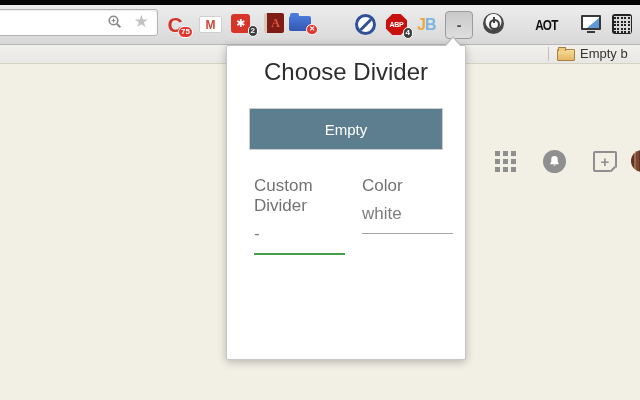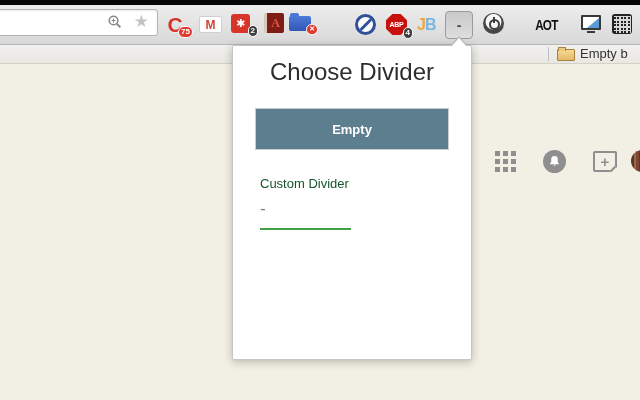--- a/index.html
+++ b/index.html
@@ -71,35 +71,35 @@
   .bell-circle{position:absolute;left:543px;top:87px;width:23px;height:23px;border-radius:50%;
     background:#8f8f8f;display:flex;align-items:center;justify-content:center;}
   .plus-box{position:absolute;left:593px;top:88px;width:20px;height:17px;border:2px solid #8f8f8f;
     border-radius:2px;display:flex;align-items:center;justify-content:center;
     font:bold 15px/1 "Liberation Sans",sans-serif;color:#8f8f8f;}
   .plus-box::after{content:"";position:absolute;right:-5px;bottom:-5px;width:7px;height:7px;
     background:var(--page-bg);border-left:2px solid #8f8f8f;transform:rotate(45deg);}
   .avatar{position:absolute;left:631px;top:87px;width:22px;height:22px;border-radius:50%;
     background:repeating-linear-gradient(90deg,#5a352a 0 3px,#9c6a47 3px 5px,#7c4632 5px 8px);}
   
-  .popup{position:absolute;left:232px;top:45px;width:238px;height:313px;background:#fff;
+  .popup{position:absolute;left:226px;top:45px;width:238px;height:313px;background:#fff;
     border:1px solid #c6c6c6;border-radius:2px;box-shadow:0 2px 8px rgba(0,0,0,.25);z-index:10;}
   .caret{position:absolute;left:217px;top:-10px;width:0;height:0;
     border-left:9px solid transparent;border-right:9px solid transparent;border-bottom:10px solid #bdbdbd;}
   .caret::after{content:"";position:absolute;left:-8px;top:1.5px;width:0;height:0;
     border-left:8px solid transparent;border-right:8px solid transparent;border-bottom:9px solid #fff;}
   .popup-title{margin-top:12px;text-align:center;font-size:24px;font-weight:300;color:#2e2e2e;}
   .btn-stack{width:194px;margin:22px auto 0;border:1px solid #ccc;box-sizing:border-box;}
-  .btn-empty{height:40px;background:var(--slate);color:#fff;font-size:13px;font-weight:bold;
+  .btn-empty{height:40px;background:var(--slate);color:#fff;font-size:15px;font-weight:normal;
     display:flex;align-items:center;justify-content:center;}
   .btn-line{height:42px;background:#fff;color:var(--line-text);font-size:13px;font-weight:bold;
     display:flex;align-items:center;justify-content:center;border-top:1px solid #ccc;}
   .fields{display:flex;margin:26px 0 0 27px;gap:17px;}
   .field{width:91px;}
-  .field-label{font-size:13px;color:#14532d;}
+  .field-label{font-size:17px;color:#737373;}
   .field-value{margin-top:8px;font-size:17px;color:#7d7d7d;padding-bottom:9px;}
   .field.custom .field-value{border-bottom:2px solid var(--green);}
   .field.color .field-value{border-bottom:1px solid #a5a5a5;}
   .donate{position:absolute;left:0;bottom:11px;width:100%;text-align:center;font-size:12.5px;
     color:#3d3d3d;letter-spacing:.4px;}
 </style>
 </head>
 <body>
 
 <div class="screen">
@@ -206,17 +206,21 @@
 
     <div class="btn-stack">
       <div class="btn-empty">Empty</div>
     </div>
 
     <div class="fields">
       <div class="field custom">
         <div class="field-label">Custom Divider</div>
         <div class="field-value">-</div>
       </div>
+      <div class="field color">
+        <div class="field-label">Color</div>
+        <div class="field-value">white</div>
+      </div>
     </div>
 
   </div>
 
 </div>
 
 </body></html>

